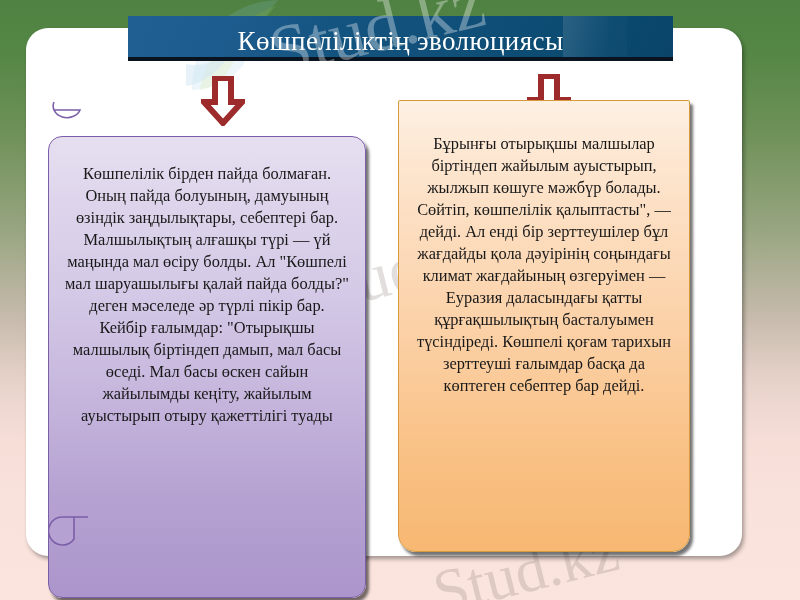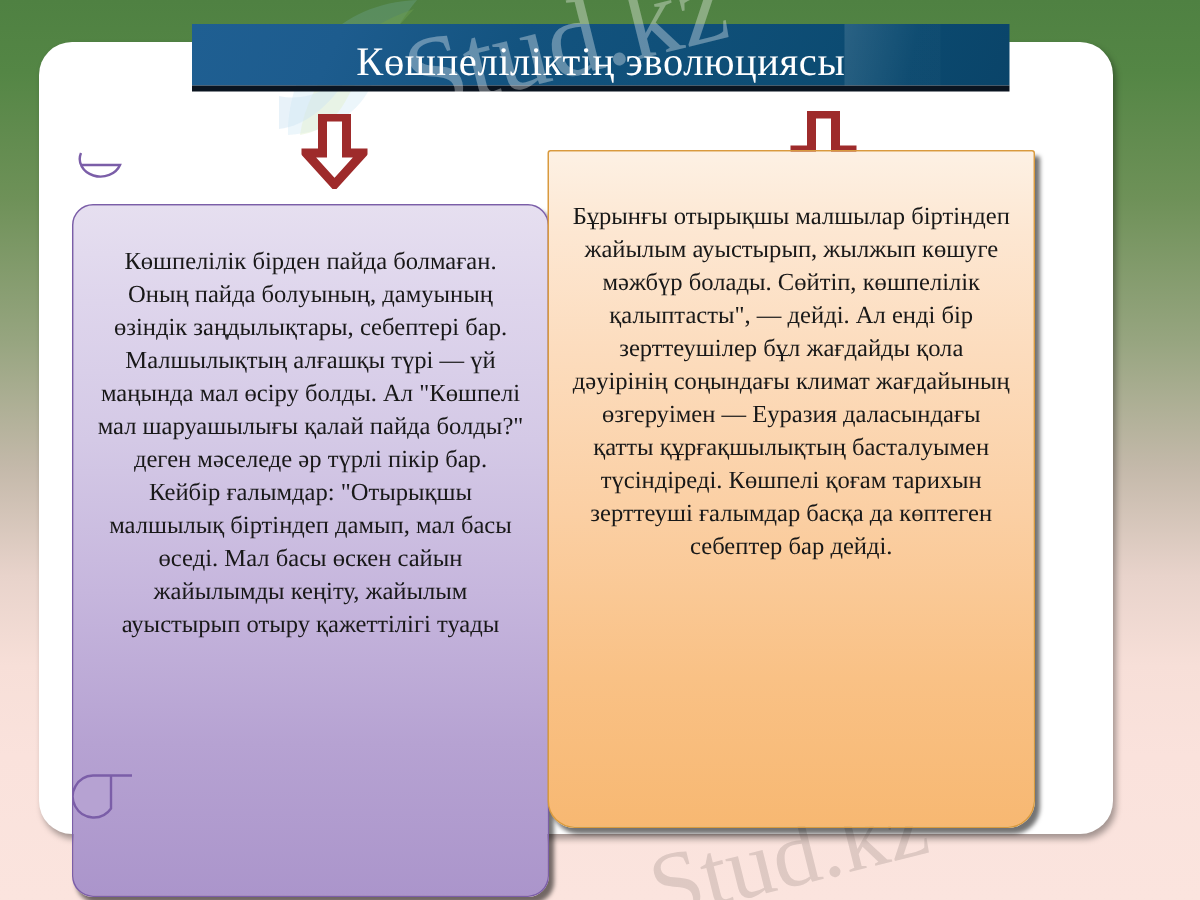--- a/index.html
+++ b/index.html
@@ -121,23 +121,23 @@
         #b6a2d2 78%,
         #ab95cb 100%);
     border: 1px solid #7b5ea8;
     border-radius: 14px 14px 14px 14px;
     box-shadow: 3px 4px 3px rgba(0,0,0,0.55);
     padding: 26px 16px 10px 16px;
     margin-top: 40px;
   }
 
   #right-box {
-    left: 365px;
+    left: 398px;
     top: 100px;
-    width: 325px;
+    width: 292px;
     height: 452px;
     background: linear-gradient(to bottom,
         #fdf1e4 0%,
         #fde7d2 12%,
         #fcdcbd 30%,
         #fbcfa3 54%,
         #f9c185 78%,
         #f7b872 100%);
     border: 1px solid #d99a3e;
     border-radius: 2px 2px 18px 18px;

